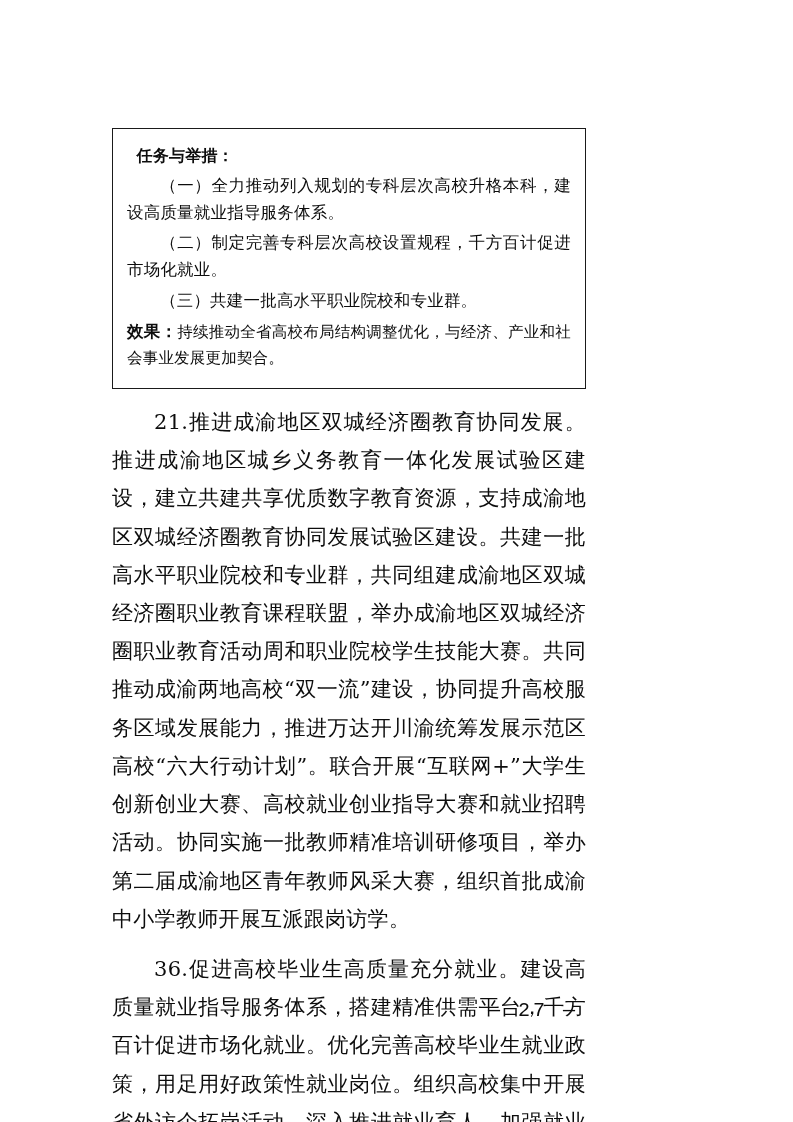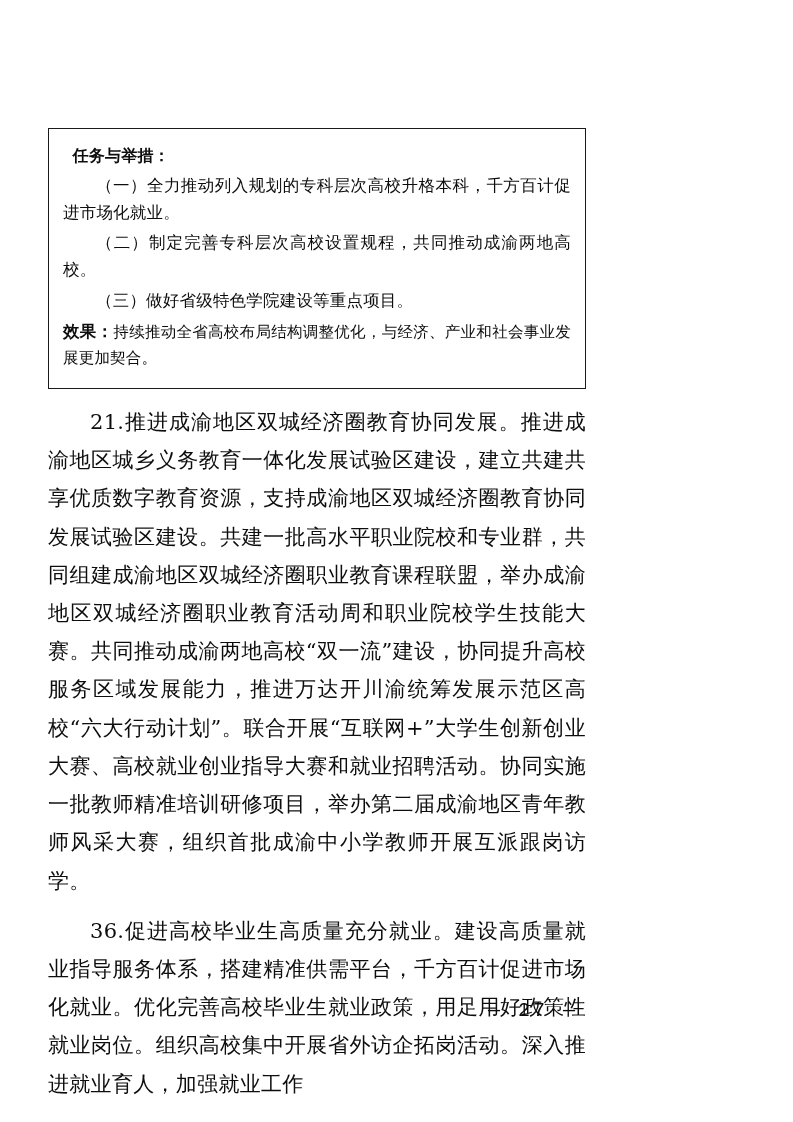--- a/index.html
+++ b/index.html
@@ -13,21 +13,21 @@
     font-family: "DejaVu Serif", "Liberation Serif", serif;
     color: #0d0d0d;
     position: relative;
     overflow: hidden;
   }
   .page {
     position: relative;
     width: 674px;
     height: 1122px;
     box-sizing: border-box;
-    padding: 128px 88px 40px 48px;
+    padding: 128px 88px 40px 112px;
   }
   
   .box {
     border: 1px solid #1a1a1a;
     box-sizing: border-box;
     padding: 14px 14px 12px 14px;
     margin-bottom: 14px;
   }
   .box p {
     margin: 0 0 4px 0;
@@ -77,23 +77,23 @@
     font-family: Liberation Mono, monospace;
   }
 </style>
 </head>
 <body>
 
 <div class="page">
 
   <div class="box">
     <p class="heading">任务与举措：</p>
-    <p class="indent">（一）全力推动列入规划的专科层次高校升格本科，千方百计促进市场化就业。</p>
-    <p class="indent">（二）制定完善专科层次高校设置规程，共同推动成渝两地高校。</p>
-    <p class="indent">（三）做好省级特色学院建设等重点项目。</p>
+    <p class="indent">（一）全力推动列入规划的专科层次高校升格本科，建设高质量就业指导服务体系。</p>
+    <p class="indent">（二）制定完善专科层次高校设置规程，千方百计促进市场化就业。</p>
+    <p class="indent">（三）共建一批高水平职业院校和专业群。</p>
     <p class="effect-line"><span class="effect-label">效果：</span><span class="effect-body">持续推动全省高校布局结构调整优化，与经济、产业和社会事业发展更加契合。</span></p>
   </div>
 
   <p class="body-par">21.推进成渝地区双城经济圈教育协同发展。推进成渝地区城乡义务教育一体化发展试验区建设，建立共建共享优质数字教育资源，支持成渝地区双城经济圈教育协同发展试验区建设。共建一批高水平职业院校和专业群，共同组建成渝地区双城经济圈职业教育课程联盟，举办成渝地区双城经济圈职业教育活动周和职业院校学生技能大赛。共同推动成渝两地高校“双一流”建设，协同提升高校服务区域发展能力，推进万达开川渝统筹发展示范区高校“六大行动计划”。联合开展“互联网+”大学生创新创业大赛、高校就业创业指导大赛和就业招聘活动。协同实施一批教师精准培训研修项目，举办第二届成渝地区青年教师风采大赛，组织首批成渝中小学教师开展互派跟岗访学。</p>
   <div class="par-gap"></div>
   <p class="body-par">36.促进高校毕业生高质量充分就业。建设高质量就业指导服务体系，搭建精准供需平台，千方百计促进市场化就业。优化完善高校毕业生就业政策，用足用好政策性就业岗位。组织高校集中开展省外访企拓岗活动。深入推进就业育人，加强就业工作</p>
 
   <div class="page-number">— 27 —</div>
 </div>
 

